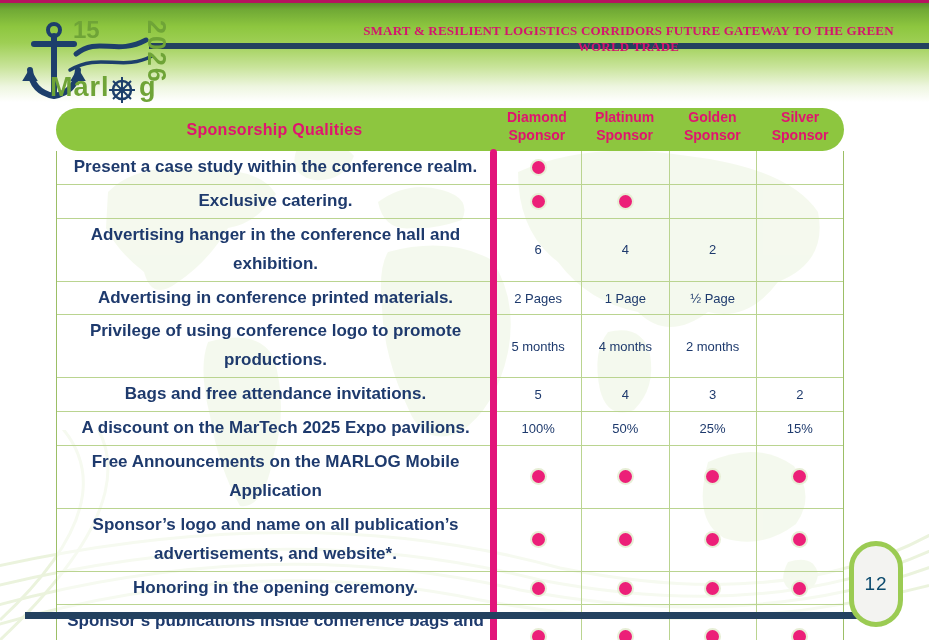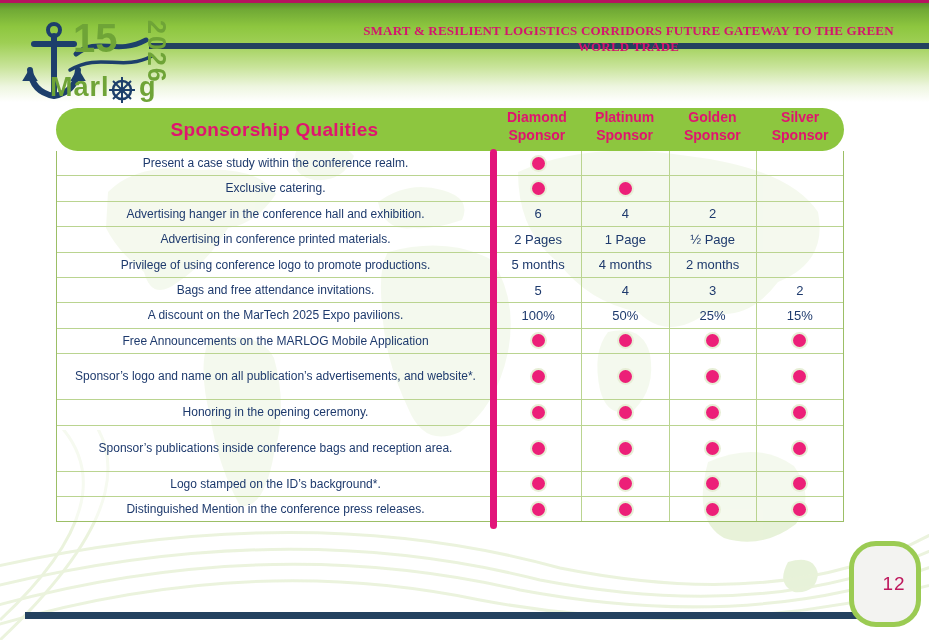--- a/index.html
+++ b/index.html
@@ -13,73 +13,73 @@
     position:absolute;left:0;top:0;width:100%;height:102px;z-index:1;
     background:linear-gradient(180deg,#4d7e27 0%,#6fa835 9%,#8dc63f 26%,#9ecf54 42%,#c9e49b 66%,#eef6e0 85%,#ffffff 100%);
   }
   .banner-text{
     position:absolute;left:336px;right:8px;top:23px;z-index:5;text-align:center;
     font-family:"Liberation Serif",serif;font-weight:bold;font-size:13px;color:#d4156e;letter-spacing:.2px;
   }
   .top-line{position:absolute;left:149px;right:0;top:43px;height:6px;background:#23415f;z-index:4;}
   
   .logo{position:absolute;left:20px;top:18px;width:150px;height:100px;z-index:6;}
-  .logo .edition{position:absolute;left:53px;top:-2px;font-size:40px;font-weight:bold;color:#6fa437;}
+  .logo .edition{position:absolute;left:53px;top:-2px;font-size:24px;font-weight:bold;color:#6fa437;}
   .logo .word{position:absolute;left:30px;top:54px;font-size:27px;font-weight:bold;color:#6fa437;letter-spacing:1px;}
   .logo .word-g{position:absolute;left:119px;top:54px;font-size:27px;font-weight:bold;color:#6fa437;}
   .logo .year{
     position:absolute;left:124px;top:2px;font-size:25px;font-weight:bold;color:#6fa437;
     writing-mode:vertical-rl;letter-spacing:2px;line-height:1;
   }
   .logo svg{position:absolute;left:0;top:0;}
   
   .bg-art{position:absolute;z-index:0;}
   
   .table-wrap{position:absolute;left:56px;top:108px;width:788px;z-index:2;}
   .pill{
     display:flex;height:43px;background:#8dc63f;border-radius:22px;align-items:stretch;
   }
   .pill-title{
     flex:0 0 437px;display:flex;align-items:center;justify-content:center;
-    color:#e0146f;font-weight:bold;font-size:19px;letter-spacing:.3px;
+    color:#e0146f;font-weight:bold;font-size:16px;letter-spacing:.3px;
   }
   .col-head{
     flex:1;display:flex;flex-direction:column;align-items:center;justify-content:flex-start;
     color:#e0146f;font-weight:bold;font-size:14px;line-height:1.3;
   }
   .tbody{
     position:relative;border:1px solid #9cbf66;border-top:none;
     background:rgba(255,255,255,0.55);
   }
   .row{display:flex;border-bottom:1px solid #bad490;min-height:23px;}
   .row:last-child{border-bottom:none;}
   .row.tall{min-height:45px;}
   .cell-q{
     flex:0 0 437px;display:flex;align-items:center;justify-content:center;text-align:center;
-    color:#1e3a6d;font-weight:normal;font-size:12px;padding:2px 10px;box-sizing:border-box;line-height:1.7;
+    color:#1e3a6d;font-weight:bold;font-size:17px;padding:2px 10px;box-sizing:border-box;line-height:1.7;
   }
   .cell-v{
     flex:1;display:flex;align-items:center;justify-content:center;
     color:#1e3a6d;font-size:13px;border-left:1px solid #bad490;
   }
   .dot{
     width:13px;height:13px;border-radius:50%;background:#ec1f78;
     box-shadow:0 0 0 2px #e7eed6;display:inline-block;
   }
   .accent-bar{
     position:absolute;left:433px;top:-2px;bottom:-8px;width:7px;border-radius:4px;
     background:#e2157a;z-index:3;
   }
   
   .bottom-line{position:absolute;left:25px;top:612px;width:858px;height:7px;background:#23415f;z-index:3;}
   .page-badge{
     position:absolute;left:849px;top:541px;width:44px;height:76px;z-index:5;
     background:#f3f3f1;border:5px solid #9bcb53;border-radius:27px;
     display:flex;align-items:center;justify-content:center;
-    color:#be185d;font-size:19px;letter-spacing:1px;padding-left:18px;
+    color:#0c4a6e;font-size:19px;letter-spacing:1px;
   }
 </style>
 </head>
 <body>
 
 <div class="page">
 
   <svg class="bg-art" style="left:48px;top:132px;" width="810" height="488" viewBox="0 0 810 488">
     <g fill="#e2efd0" opacity="0.8">
       <path d="M60 60 Q90 30 150 38 Q210 34 228 62 Q208 92 180 96 Q160 130 130 150 Q104 170 96 140 Q70 120 58 96 Z"></path>

